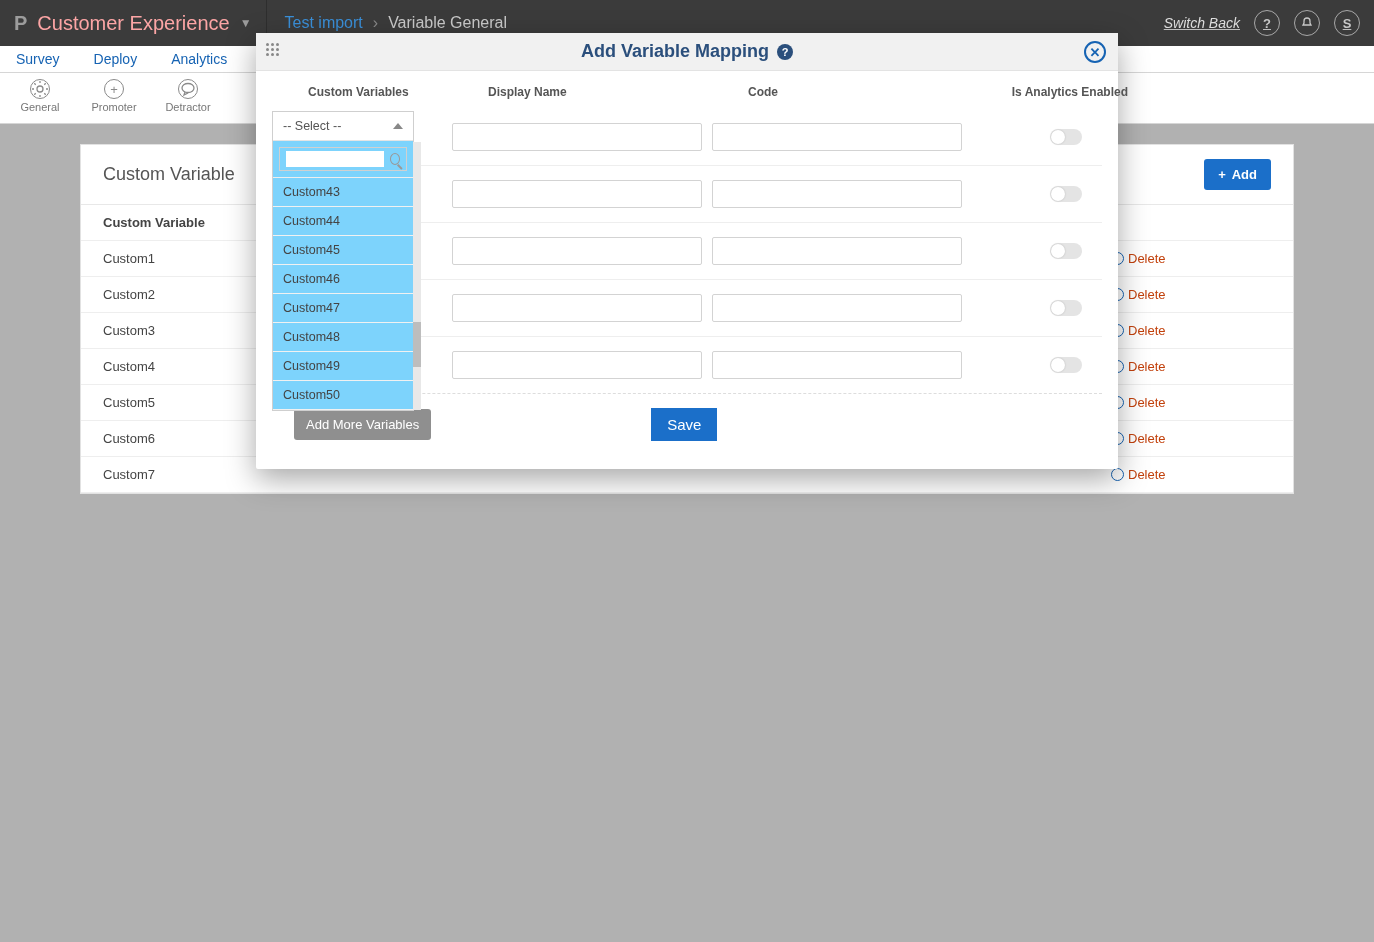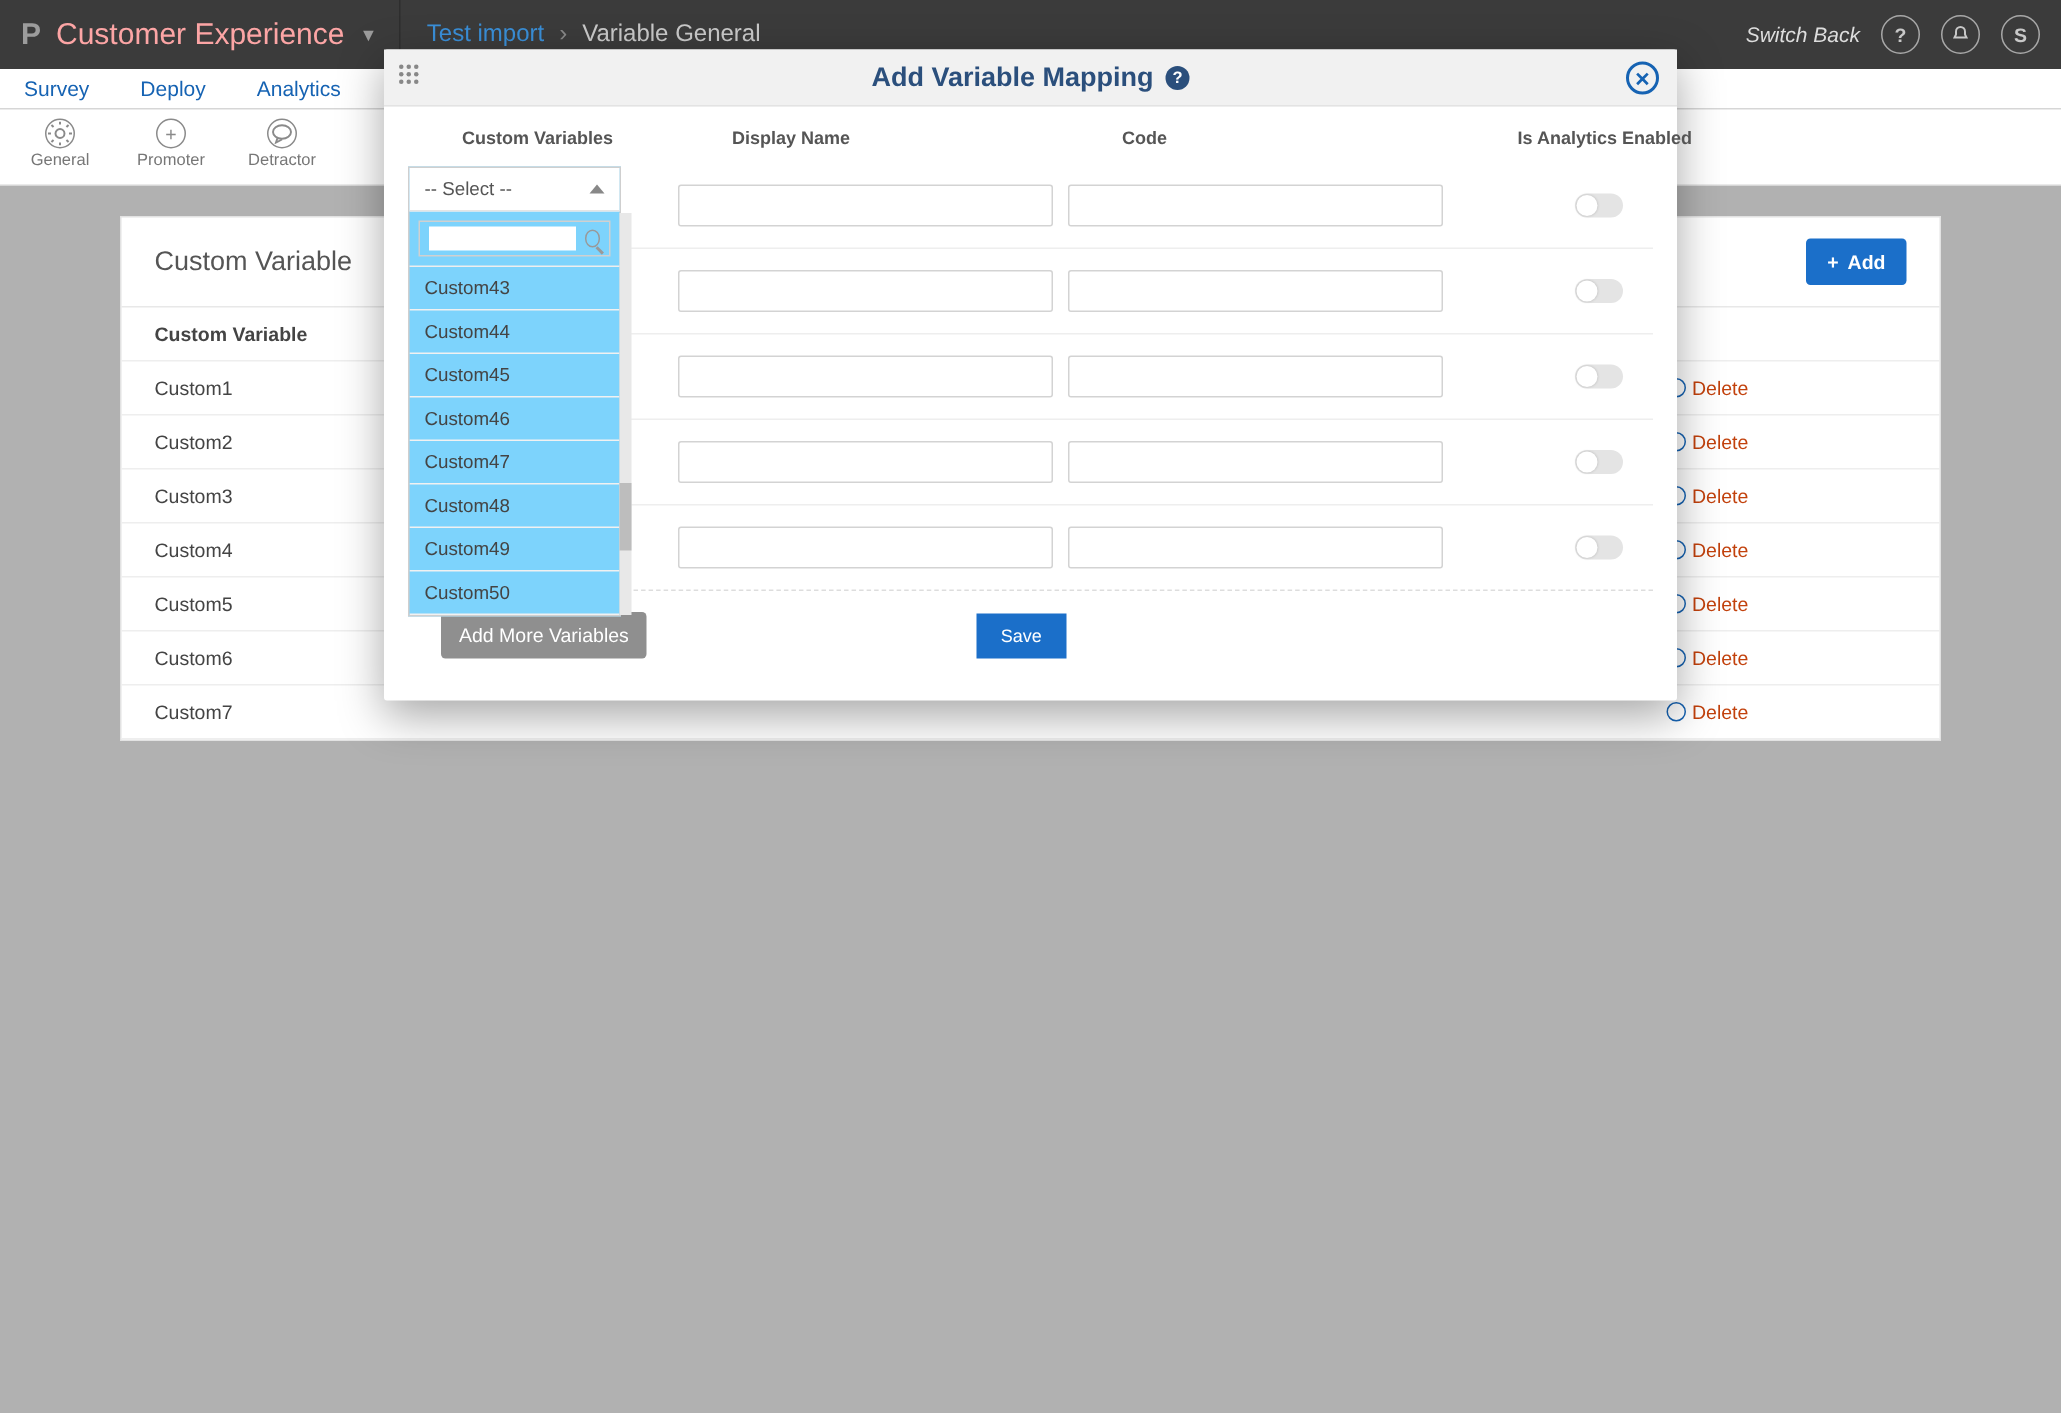--- a/index.html
+++ b/index.html
@@ -35,20 +35,21 @@
     display: flex; align-items: center; gap: 10px;
     padding-left: 18px;
     font-size: 16px;
   }
   .crumb-link { color: #3a8fd8; }
   .crumb-sep { color: #888; }
   .crumb-cur { color: #c9c9c9; }
   .top-right {
     margin-left: auto; display: flex; align-items: center; gap: 14px;
     padding-right: 14px;
+    text-decoration: underline;
   }
   .switch-back { font-style: italic; color: #ddd; font-size: 14px; }
   .search-pill {
     background: #5a5a5a; border-radius: 20px;
     display: flex; align-items: center; gap: 8px;
     padding: 5px 14px; width: 240px;
     color: #c3c3c3;
   }
   .search-pill input {
     background: transparent; border: none; outline: none;
@@ -181,21 +182,21 @@
   }
   .modal-foot {
     padding: 14px 16px 28px; display:flex; align-items:center; gap:0;
   }
   .btn-gray {
     background:#8f8f8f; color:#fff; border:none; padding:8px 12px; border-radius:3px;
     font-size:13px; margin-left: 22px;
   }
   .btn-blue {
     background:#1b6fc9; color:#fff; border:none; padding:8px 16px; border-radius:0;
-    font-size:12px; margin-left: 220px;
+    font-size:15px; margin-left: 220px;
   }
   
   .select-box {
     position:absolute; top: 2px; left:0;
     width:142px; z-index:5;
     border:1px solid #cfcfcf; background:#7dd3fc;
   }
   .select-current {
     padding: 7px 10px; font-size:12.5px; color:#555;
     display:flex; justify-content:space-between; align-items:center;

